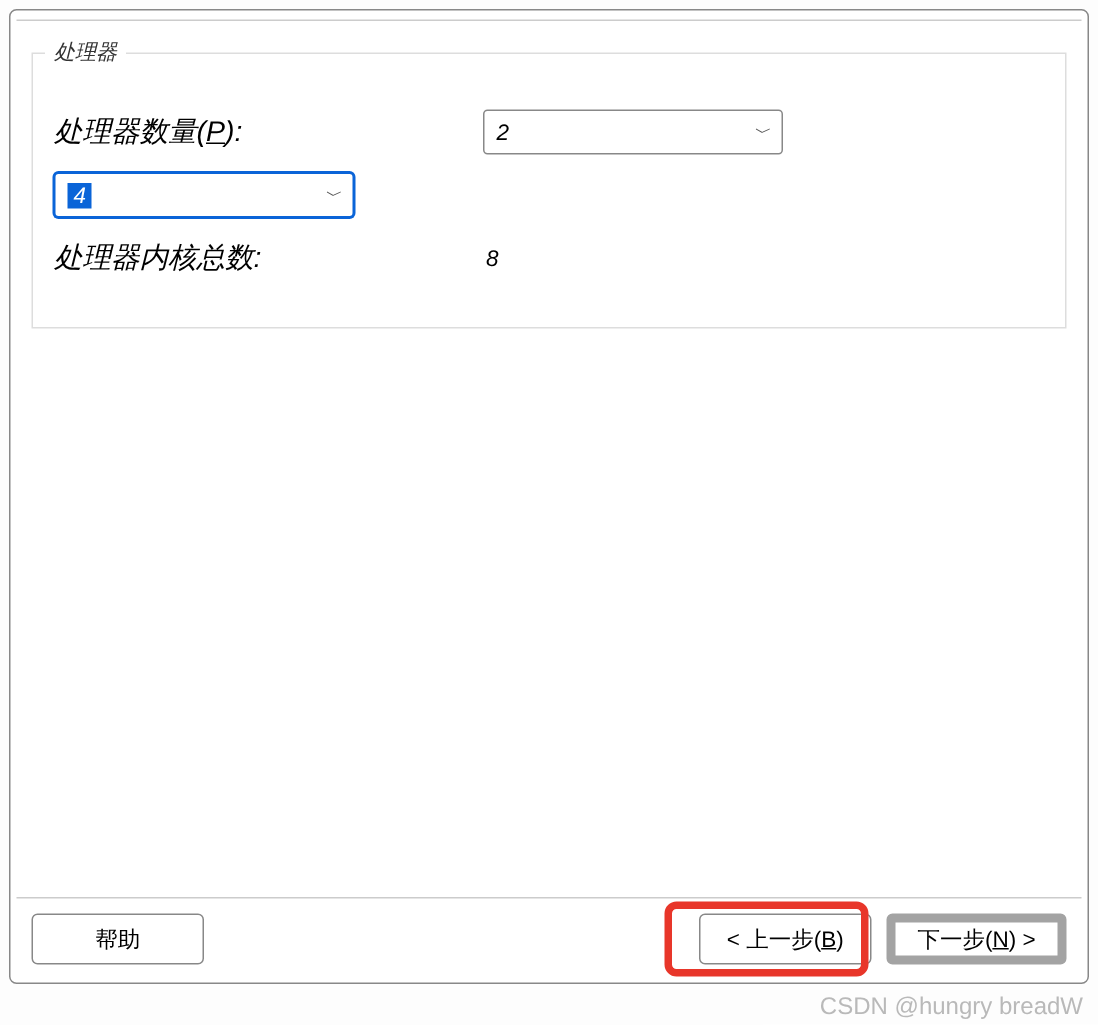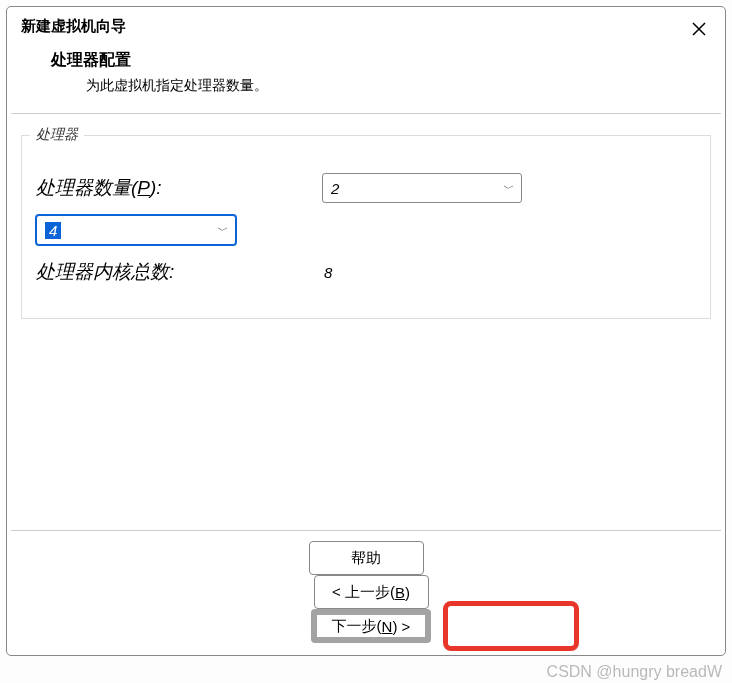--- a/index.html
+++ b/index.html
@@ -128,21 +128,20 @@
     .static-val {
       font-size: 15px;
       color: #000;
       padding-left: 2px;
     }
     .footer {
       border-top: none;
       padding: 10px 14px 12px 14px;
       display: flex;
       align-items: center;
-      flex-direction: column;
     }
     .footer .spacer { flex: 1; }
     .btn {
       height: 34px;
       min-width: 115px;
       border: 1px solid #888;
       border-radius: 4px;
       background: #fff;
       font-size: 15px;
       font-family: inherit;
@@ -180,32 +179,20 @@
       font-size: 16px;
       color: rgba(140,140,140,0.6);
       font-family: sans-serif;
       pointer-events: none;
     }
   </style>
 </head>
 <body>
 
 <div class="dialog">
-  <div class="header">
-    <div class="title">新建虚拟机向导</div>
-    <div class="close-btn">
-      <svg width="16" height="16" viewBox="0 0 16 16">
-          <path d="M2 2 L14 14 M14 2 L2 14" stroke="#000" stroke-width="1.5" fill="none"></path>
-        </svg>
-    </div>
-    <div class="subtitle-line">
-      <span class="subtitle-bold">处理器配置</span>
-      <span class="subtitle-desc">为此虚拟机指定处理器数量。</span>
-    </div>
-  </div>
 
   <hr class="sep">
 
   <div class="content">
     <fieldset class="group">
       <legend>处理器</legend>
 
       <div class="row">
         <div class="label">
           <span>处理器数量(</span><span class="ul">P</span><span>):</span>

